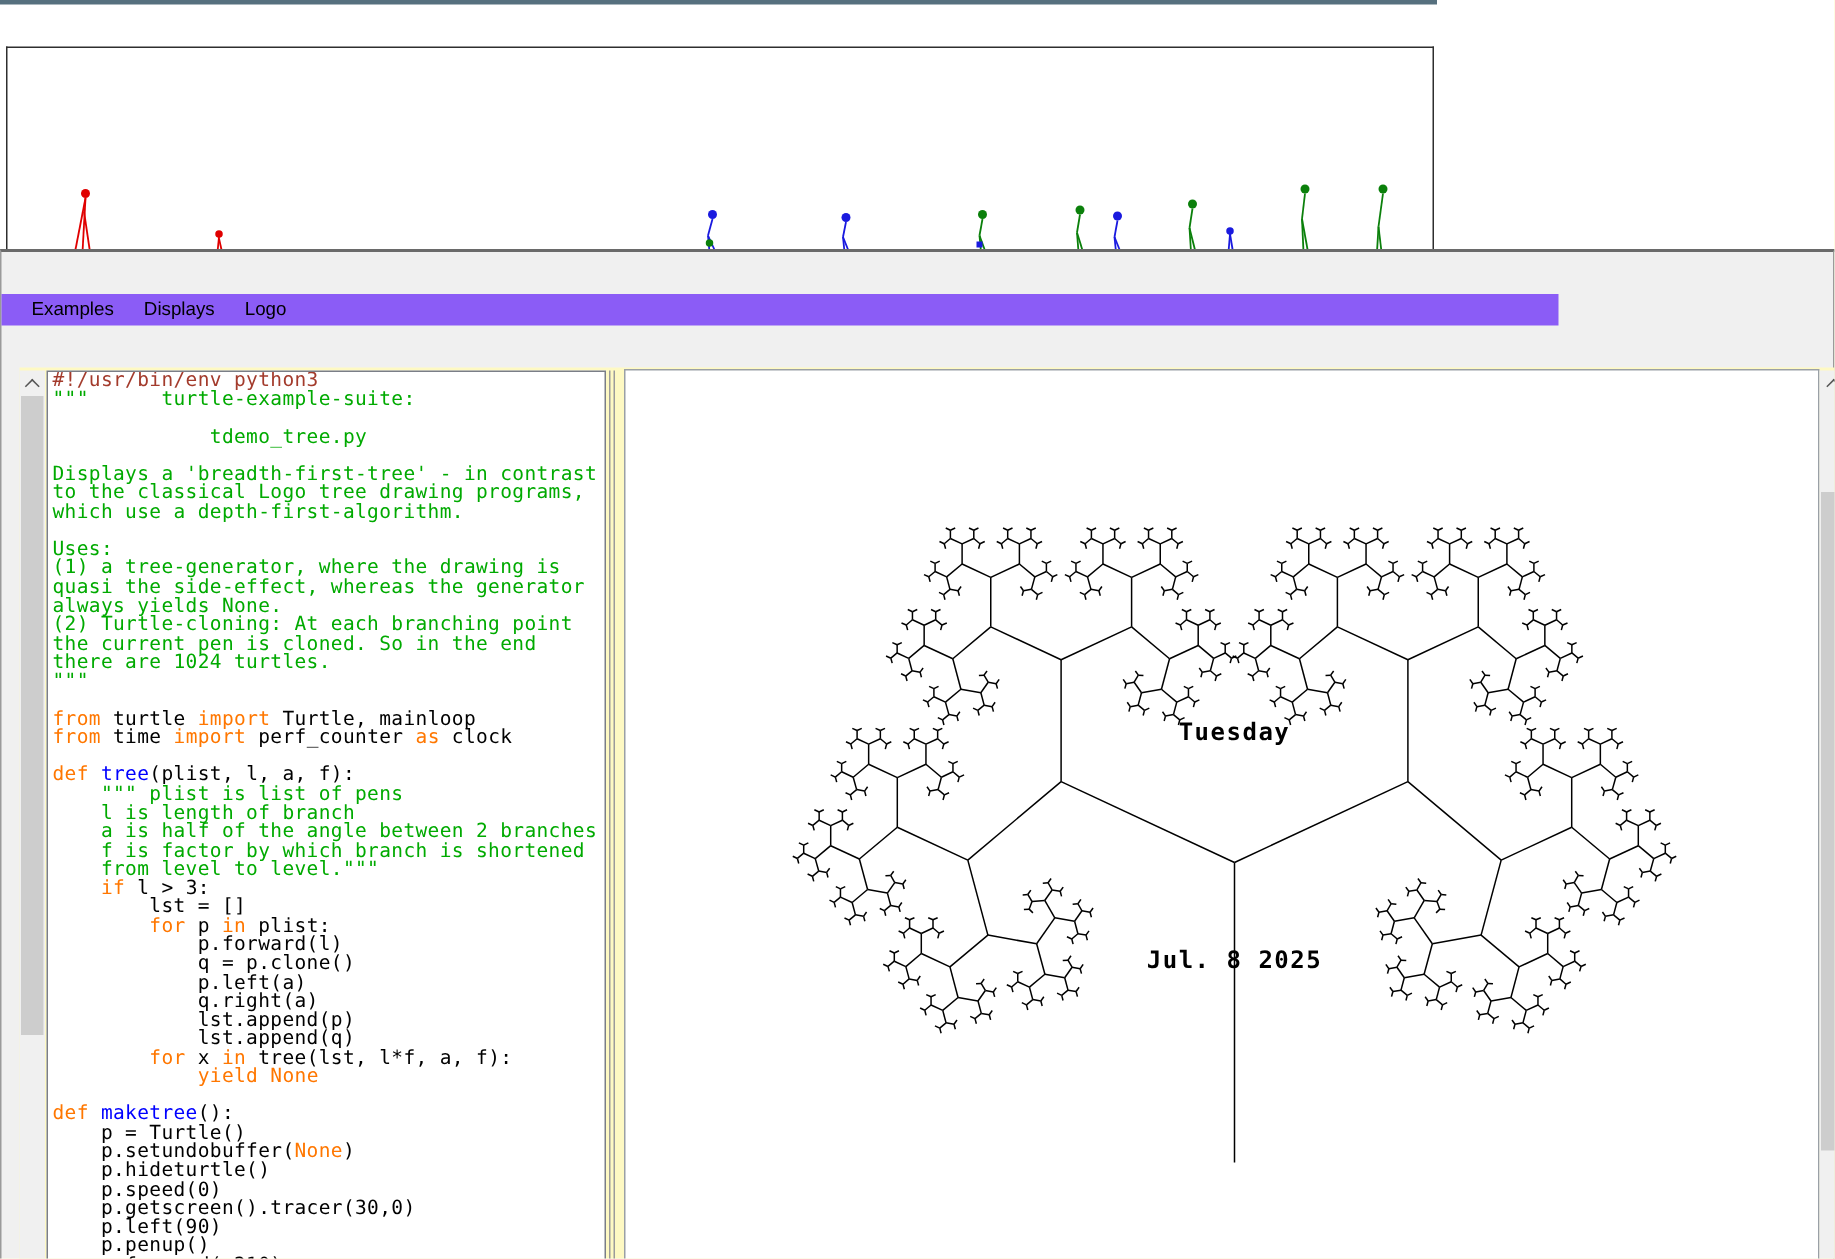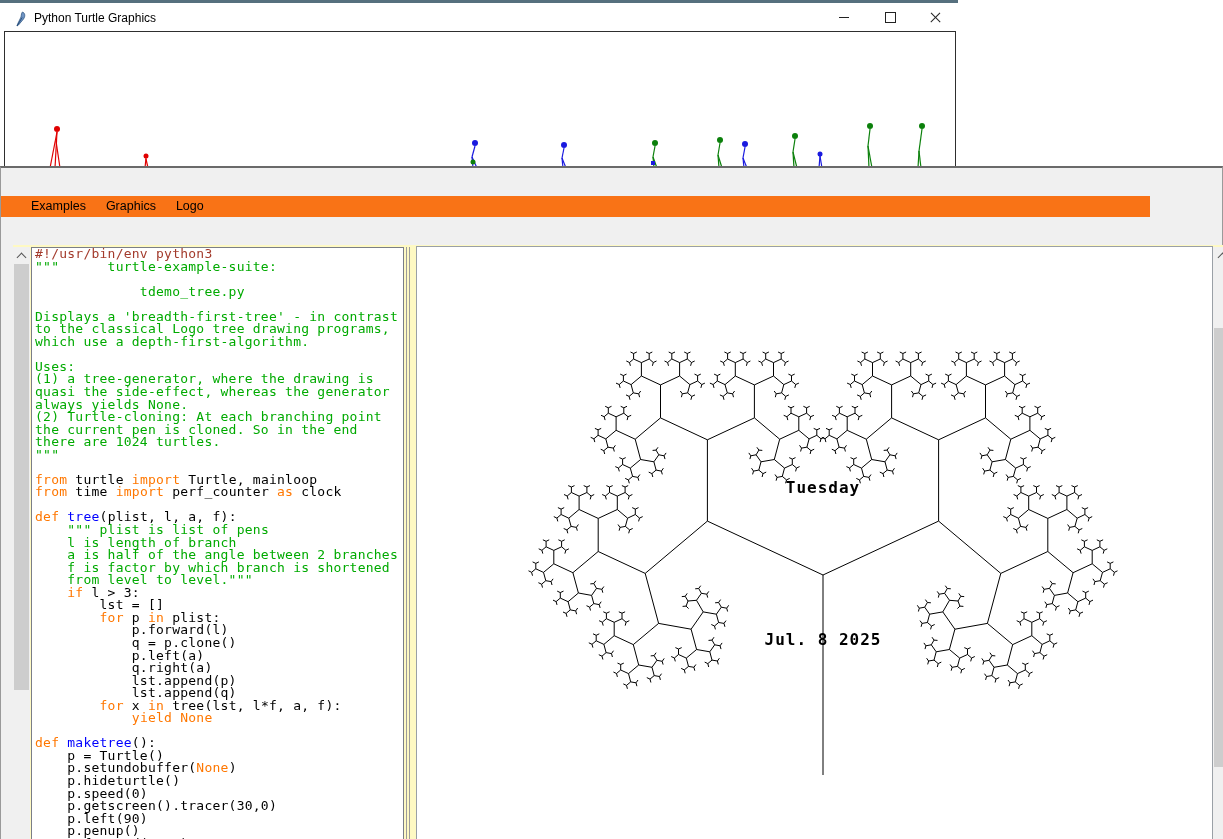--- a/index.html
+++ b/index.html
@@ -16,21 +16,21 @@
   .cap-btn{top:0;width:46px;height:29px;display:flex;align-items:center;justify-content:center;}
   #bg-canvas{left:4px;top:31px;width:950px;height:140px;background:#ffffff;border:1px solid #2e2e2e;border-bottom:none;}
   #bg-trees-svg{position:absolute;left:-5px;top:-32px;}
 
   
   #fg-window{left:0;top:166px;width:1221px;height:672px;background:#f0f0f0;
              border-top:2px solid #6a6a6a;border-left:1px solid #9a9a9a;border-right:1px solid #9a9a9a;border-bottom:1px solid #9a9a9a;}
   #fg-titlebar{left:0;top:0;width:1221px;height:28px;background:#ffffff;}
   #fg-titlebar .win-icon{top:6px;}
   #fg-titlebar .win-title{top:7px;}
-  #fg-menubar{left:0;top:28px;width:1149px;height:21px;background:#f97316;display:flex;align-items:center;padding-left:20px;box-sizing:border-box;}
+  #fg-menubar{left:0;top:28px;width:1038px;height:21px;background:#8b5cf6;display:flex;align-items:center;padding-left:10px;box-sizing:border-box;}
   .menu-item{font-size:12.5px;color:#000;padding:2px 10px 3px 10px;cursor:default;}
   #fg-content{left:12px;top:49px;width:1221px;height:623px;background:#fef9c3;margin-top:28px;}
 
   
   .sb-track{background:#f0f0f0;}
   .sb-thumb{background:#cdcdcd;}
   .chev{position:absolute;width:6px;height:6px;border:solid #555;border-width:1.6px 1.6px 0 0;}
   .chev-up{transform:rotate(-45deg);}
   .chev-down{transform:rotate(135deg);}
   .chev-left{transform:rotate(-135deg);}
@@ -70,36 +70,20 @@
   .tok-s{color:var(--tok-s);}
   .tok-k{color:var(--tok-k);}
   .tok-d{color:var(--tok-d);}
   .tok-p{color:var(--tok-p);}
 </style>
 </head>
 <body>
 
 <div id="bg-window" class="abs">
   <div id="bg-top-edge" class="abs"></div>
-  <div id="bg-titlebar" class="abs">
-    <svg class="abs win-icon" viewBox="0 0 16 16">
-      <path d="M10.5 1 C13 2 13.6 5 11.5 8 L6.5 14 L5 15 L5.6 13 L9 6 C9.4 3.5 9.5 2 10.5 1 Z" fill="#6f94c4" stroke="#234a77" stroke-width="0.7"></path>
-      <path d="M5 15 L10.2 6.5" stroke="#234a77" stroke-width="0.9" fill="none"></path>
-    </svg>
-    <span class="abs win-title">Python Turtle Graphics</span>
-    <div class="abs cap-btn" style="left:821px">
-        <div class="glyph-min"></div>
-      </div>
-    <div class="abs cap-btn" style="left:867px">
-        <div class="glyph-max"></div>
-      </div>
-    <div class="abs cap-btn" style="left:912px">
-        <div class="glyph-close"></div>
-      </div>
-  </div>
   <div id="bg-canvas" class="abs">
     <svg id="bg-trees-svg" width="958" height="170">
         <line x1="57" y1="132" x2="50" y2="168" stroke="#e00000" stroke-width="1.2" fill="none"></line>
         <line x1="57" y1="132" x2="55" y2="168" stroke="#e00000" stroke-width="1.2" fill="none"></line>
         <line x1="56" y1="141" x2="60" y2="168" stroke="#e00000" stroke-width="1.2" fill="none"></line>
         <circle cx="57" cy="129" r="3" fill="#e00000"></circle>
         <line x1="146" y1="158" x2="145" y2="168" stroke="#e00000" stroke-width="1.2" fill="none"></line>
         <line x1="146" y1="159" x2="148" y2="168" stroke="#e00000" stroke-width="1.2" fill="none"></line>
         <circle cx="146" cy="156" r="2.5" fill="#e00000"></circle>
         <line x1="475" y1="146" x2="472" y2="157" stroke="#1a1adf" stroke-width="1.2" fill="none"></line>
@@ -140,21 +124,21 @@
         <line x1="919" y1="151" x2="921" y2="168" stroke="#0b800b" stroke-width="1.2" fill="none"></line>
         <circle cx="922" cy="126" r="3" fill="#0b800b"></circle>
       </svg>
   </div>
 </div>
 
 <div id="fg-window" class="abs">
 
   <div id="fg-menubar" class="abs">
     <span class="menu-item">Examples</span>
-    <span class="menu-item">Graphics</span>
+    <span class="menu-item">Displays</span>
     <span class="menu-item">Logo</span>
   </div>
 
   <div id="fg-content" class="abs">
 
     <div id="left-vscroll" class="abs sb-track">
       <div class="chev chev-up" style="left:5px;top:7px"></div>
       <div class="sb-thumb"></div>
       <div class="chev chev-down" style="left:5px;top:610px"></div>
     </div>

